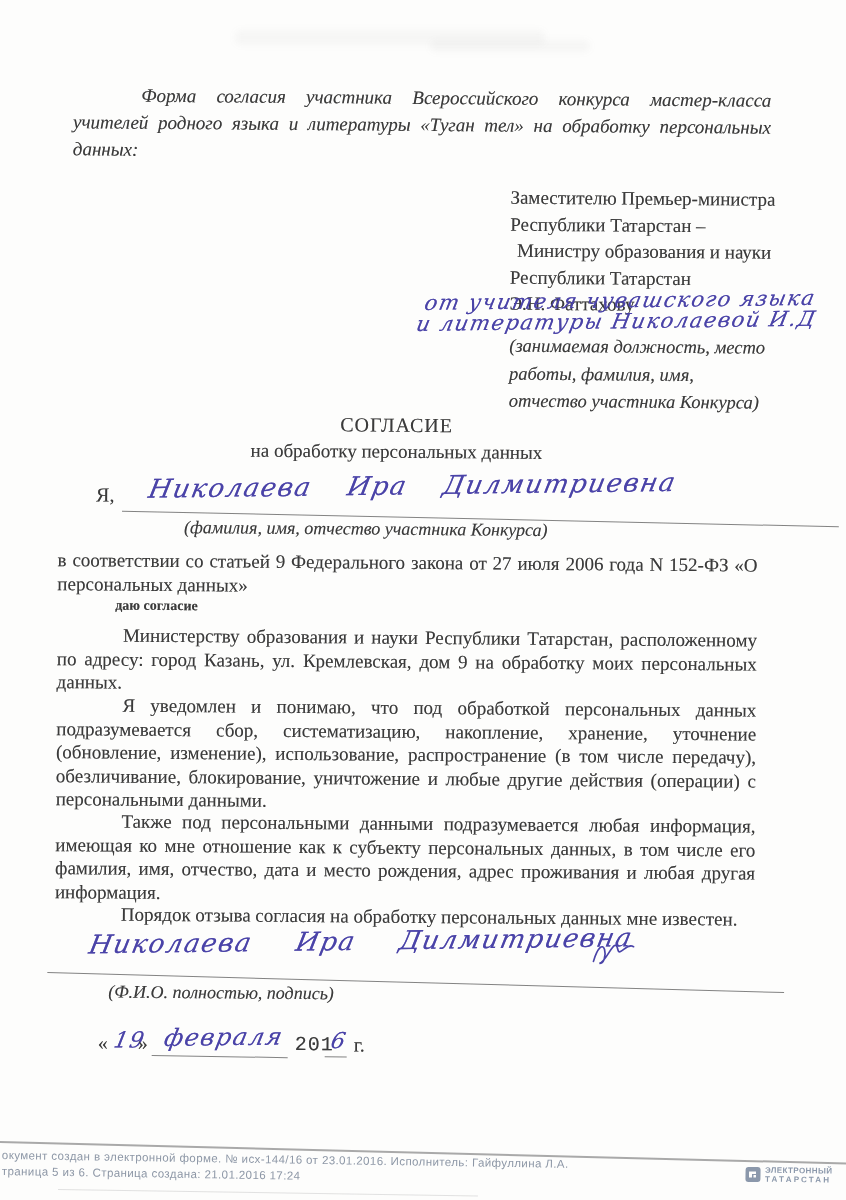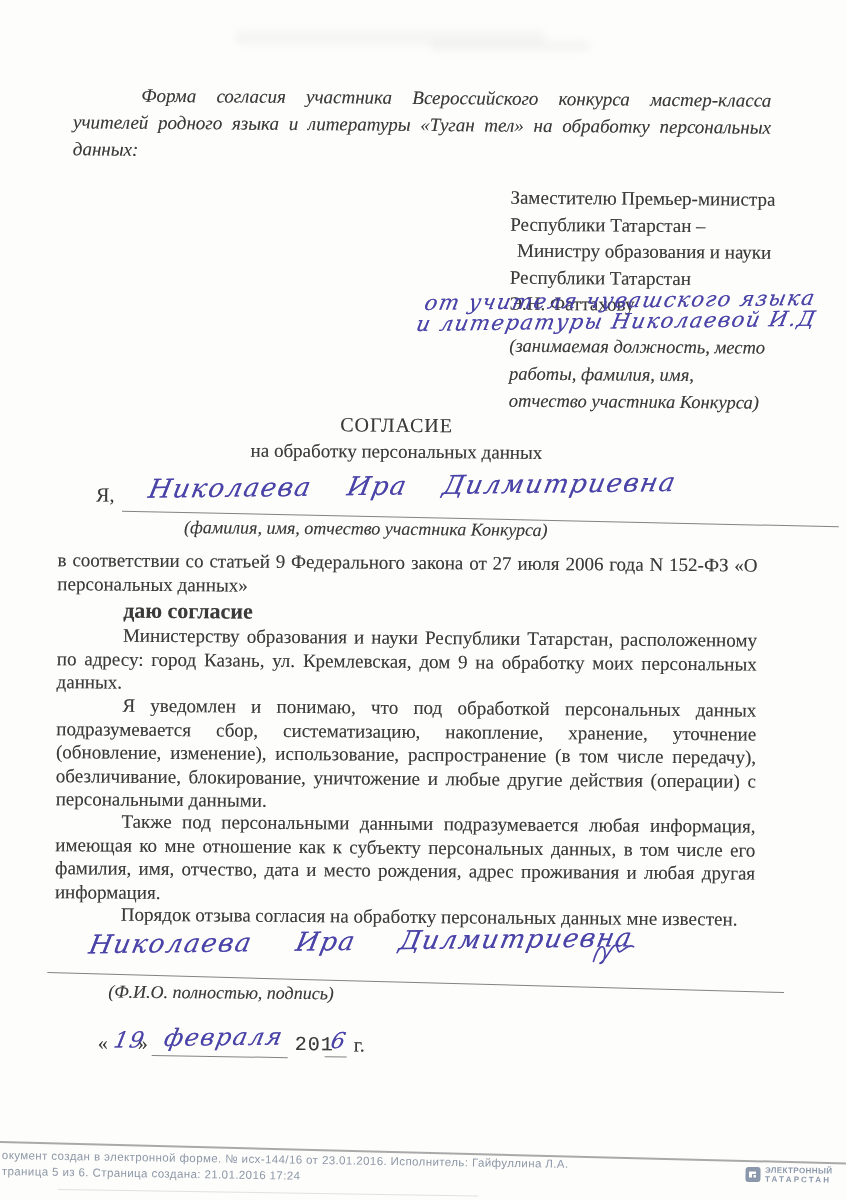--- a/index.html
+++ b/index.html
@@ -67,21 +67,21 @@
     <div class="abs typed" style="left:30px;top:414px;width:740px;text-align:center;font-size:20px;letter-spacing:1px;">СОГЛАСИЕ</div>
     <div class="abs typed" style="left:30px;top:441px;width:740px;text-align:center;font-size:19px;">на обработку персональных данных</div>
 
     <span class="abs typed" style="left:100px;top:486px;font-size:20px;">Я,</span>
     <span class="abs hand" style="left:150px;top:476px;font-size:26px;word-spacing:26px;">Николаева Ира Дилмитриевна</span>
     <div class="rule" style="left:126px;top:513px;width:717px;transform:rotate(.8deg);"></div>
     <div class="abs typed ital" style="left:120px;top:519px;width:500px;text-align:center;font-size:18px;">(фамилия, имя, отчество участника Конкурса)</div>
 
     <p class="abs typed just" style="left:62px;top:551px;width:700px;font-size:19px;line-height:23.5px;">в соответствии со статьей 9 Федерального закона от 27 июля 2006 года N 152-ФЗ «О персональных данных»</p>
 
-    <p class="abs typed" style="left:128px;top:600px;font-size:22px;font-weight:bold;">даю согласие</p>
+    <p class="abs typed" style="left:120px;top:600px;font-size:14px;font-weight:bold;">даю согласие</p>
 
     <p class="abs typed just" style="left:62px;top:626px;width:700px;font-size:19px;line-height:23.5px;text-indent:66px;">Министерству образования и науки Республики Татарстан, расположенному по адресу: город Казань, ул. Кремлевская, дом 9 на обработку моих персональных данных.</p>
 
     <p class="abs typed just" style="left:62px;top:696px;width:700px;font-size:19px;line-height:23.5px;text-indent:66px;">Я уведомлен и понимаю, что под обработкой персональных данных подразумевается сбор, систематизацию, накопление, хранение, уточнение (обновление, изменение), использование, распространение (в том числе передачу), обезличивание, блокирование, уничтожение и любые другие действия (операции) с персональными данными.</p>
 
     <p class="abs typed just" style="left:62px;top:812px;width:700px;font-size:19px;line-height:23.5px;text-indent:66px;">Также под персональными данными подразумевается любая информация, имеющая ко мне отношение как к субъекту персональных данных, в том числе его фамилия, имя, отчество, дата и место рождения, адрес проживания и любая другая информация.</p>
 
     <p class="abs typed" style="left:62px;top:906px;width:720px;font-size:19px;text-indent:66px;">Порядок отзыва согласия на обработку персональных данных мне известен.</p>
 
     <span class="abs hand" style="left:94px;top:932px;font-size:26px;word-spacing:34px;">Николаева Ира Дилмитриевна</span>

